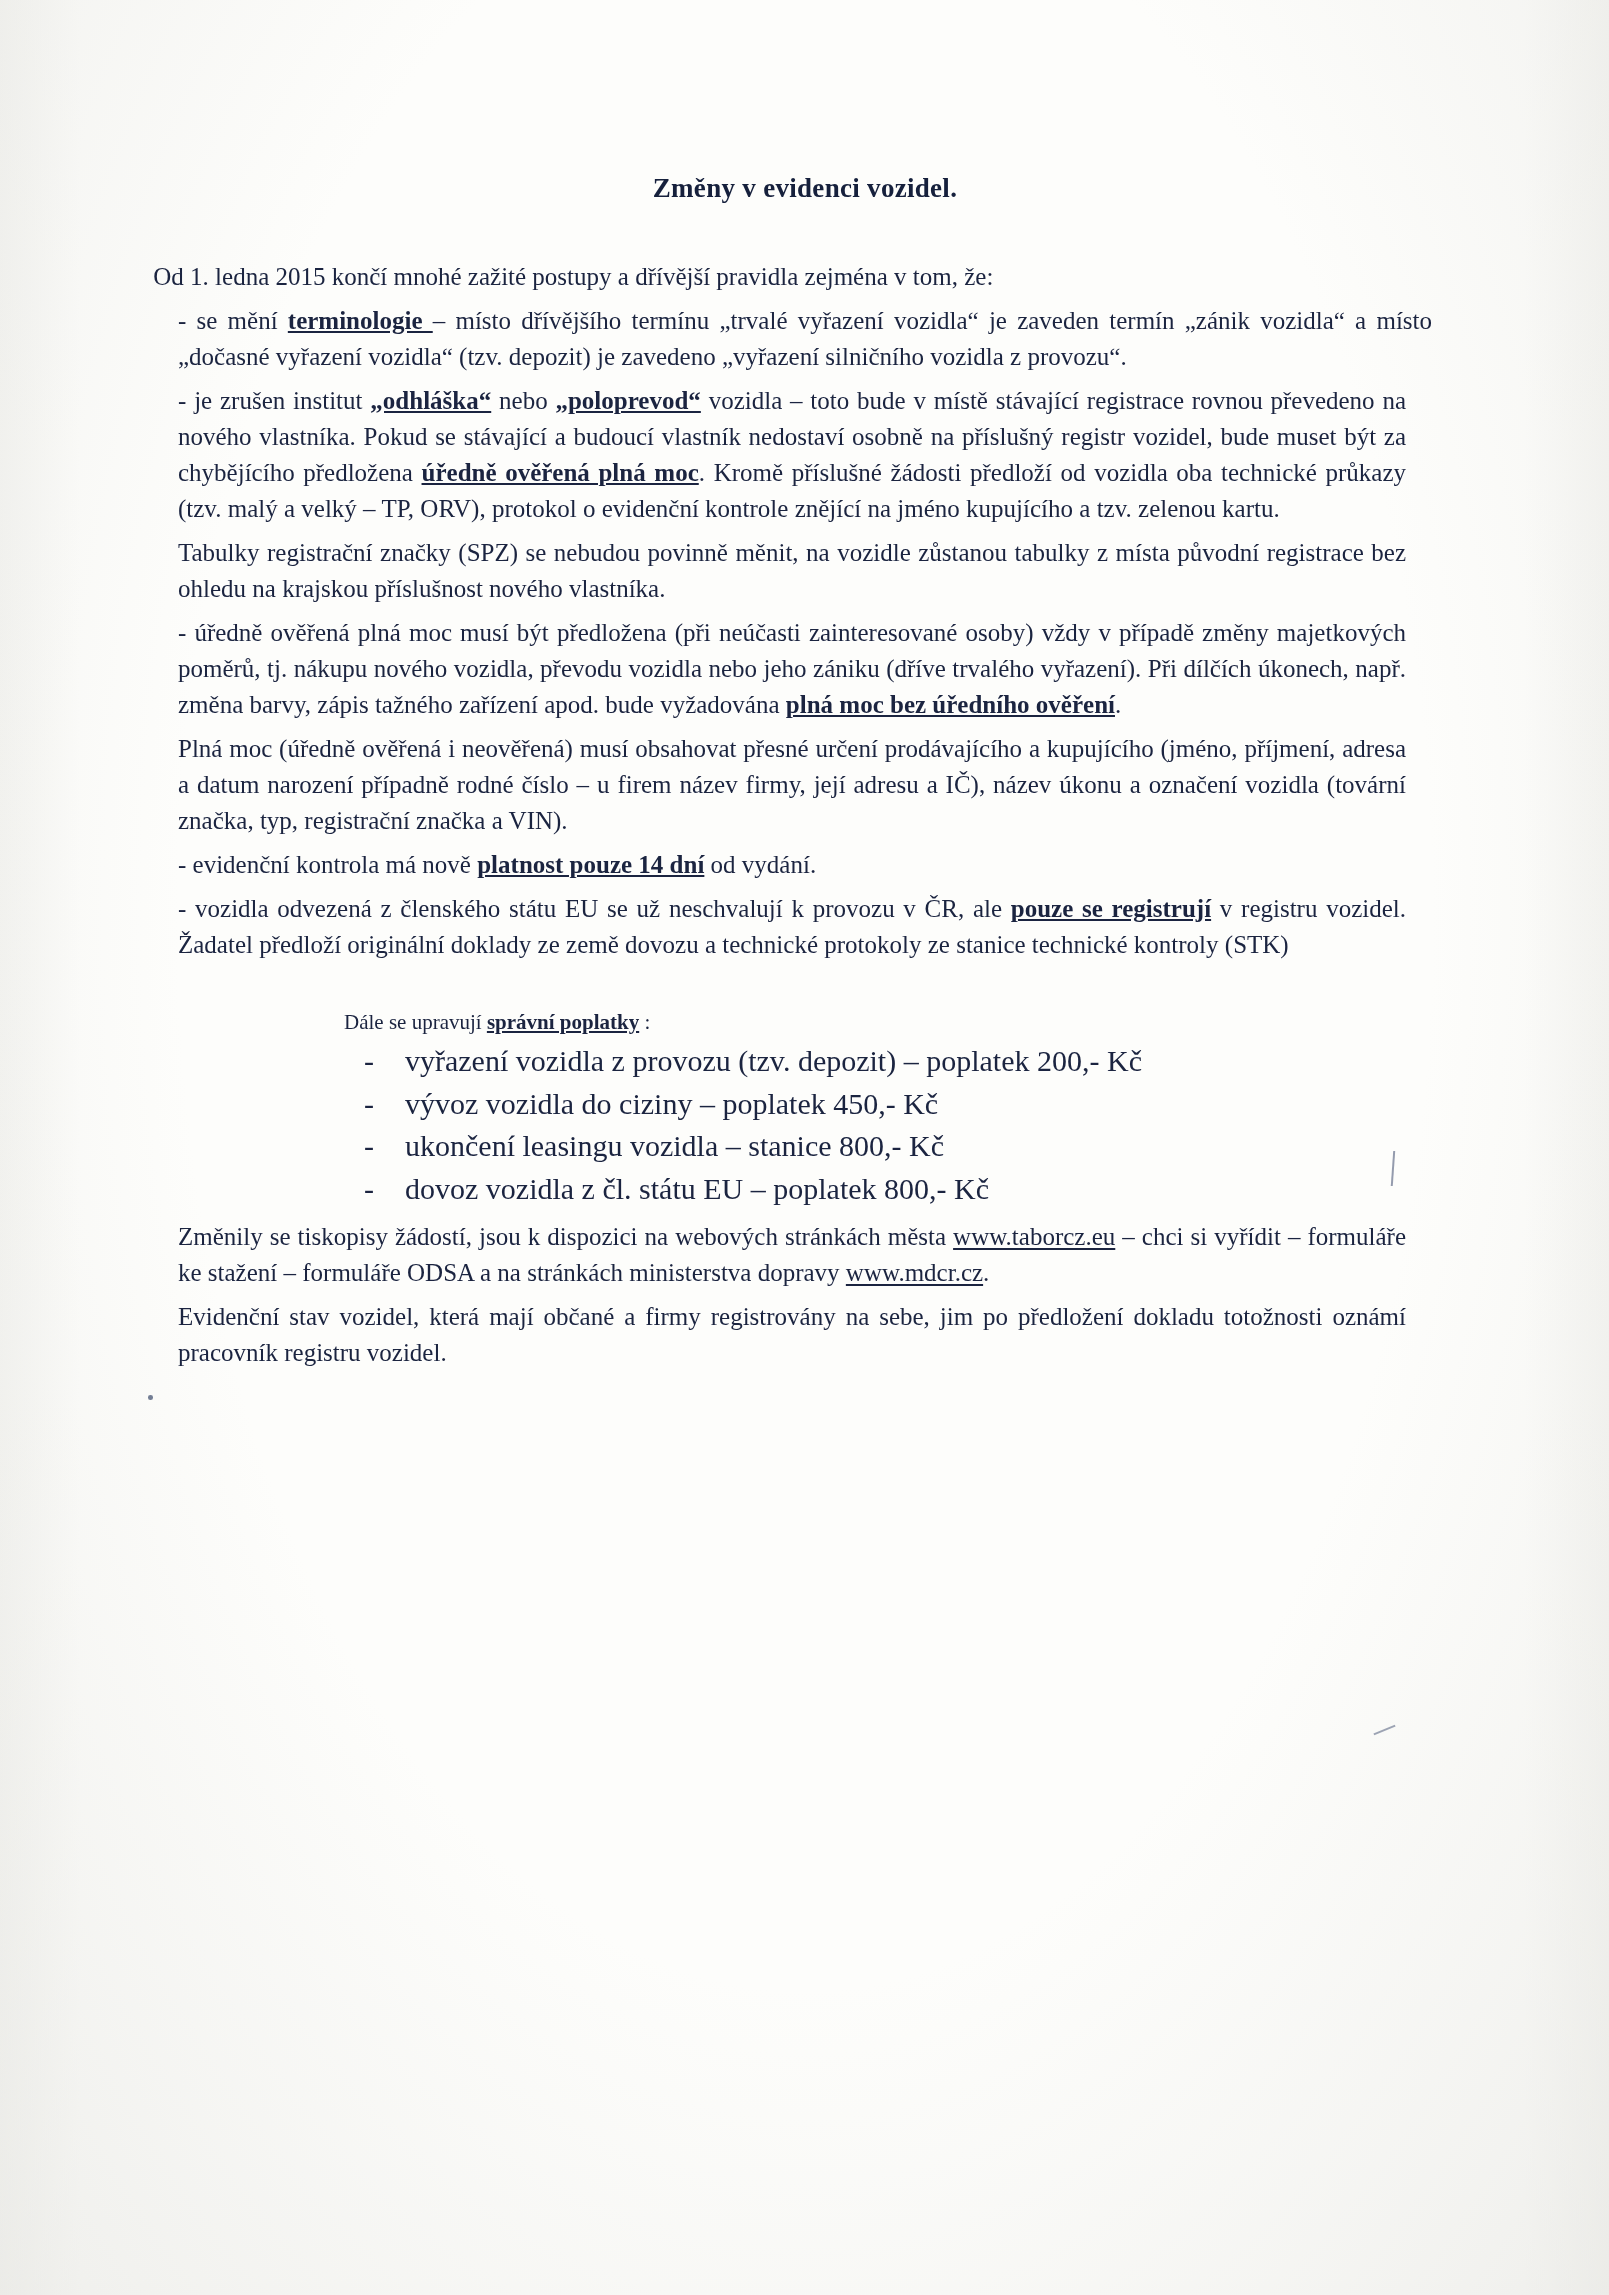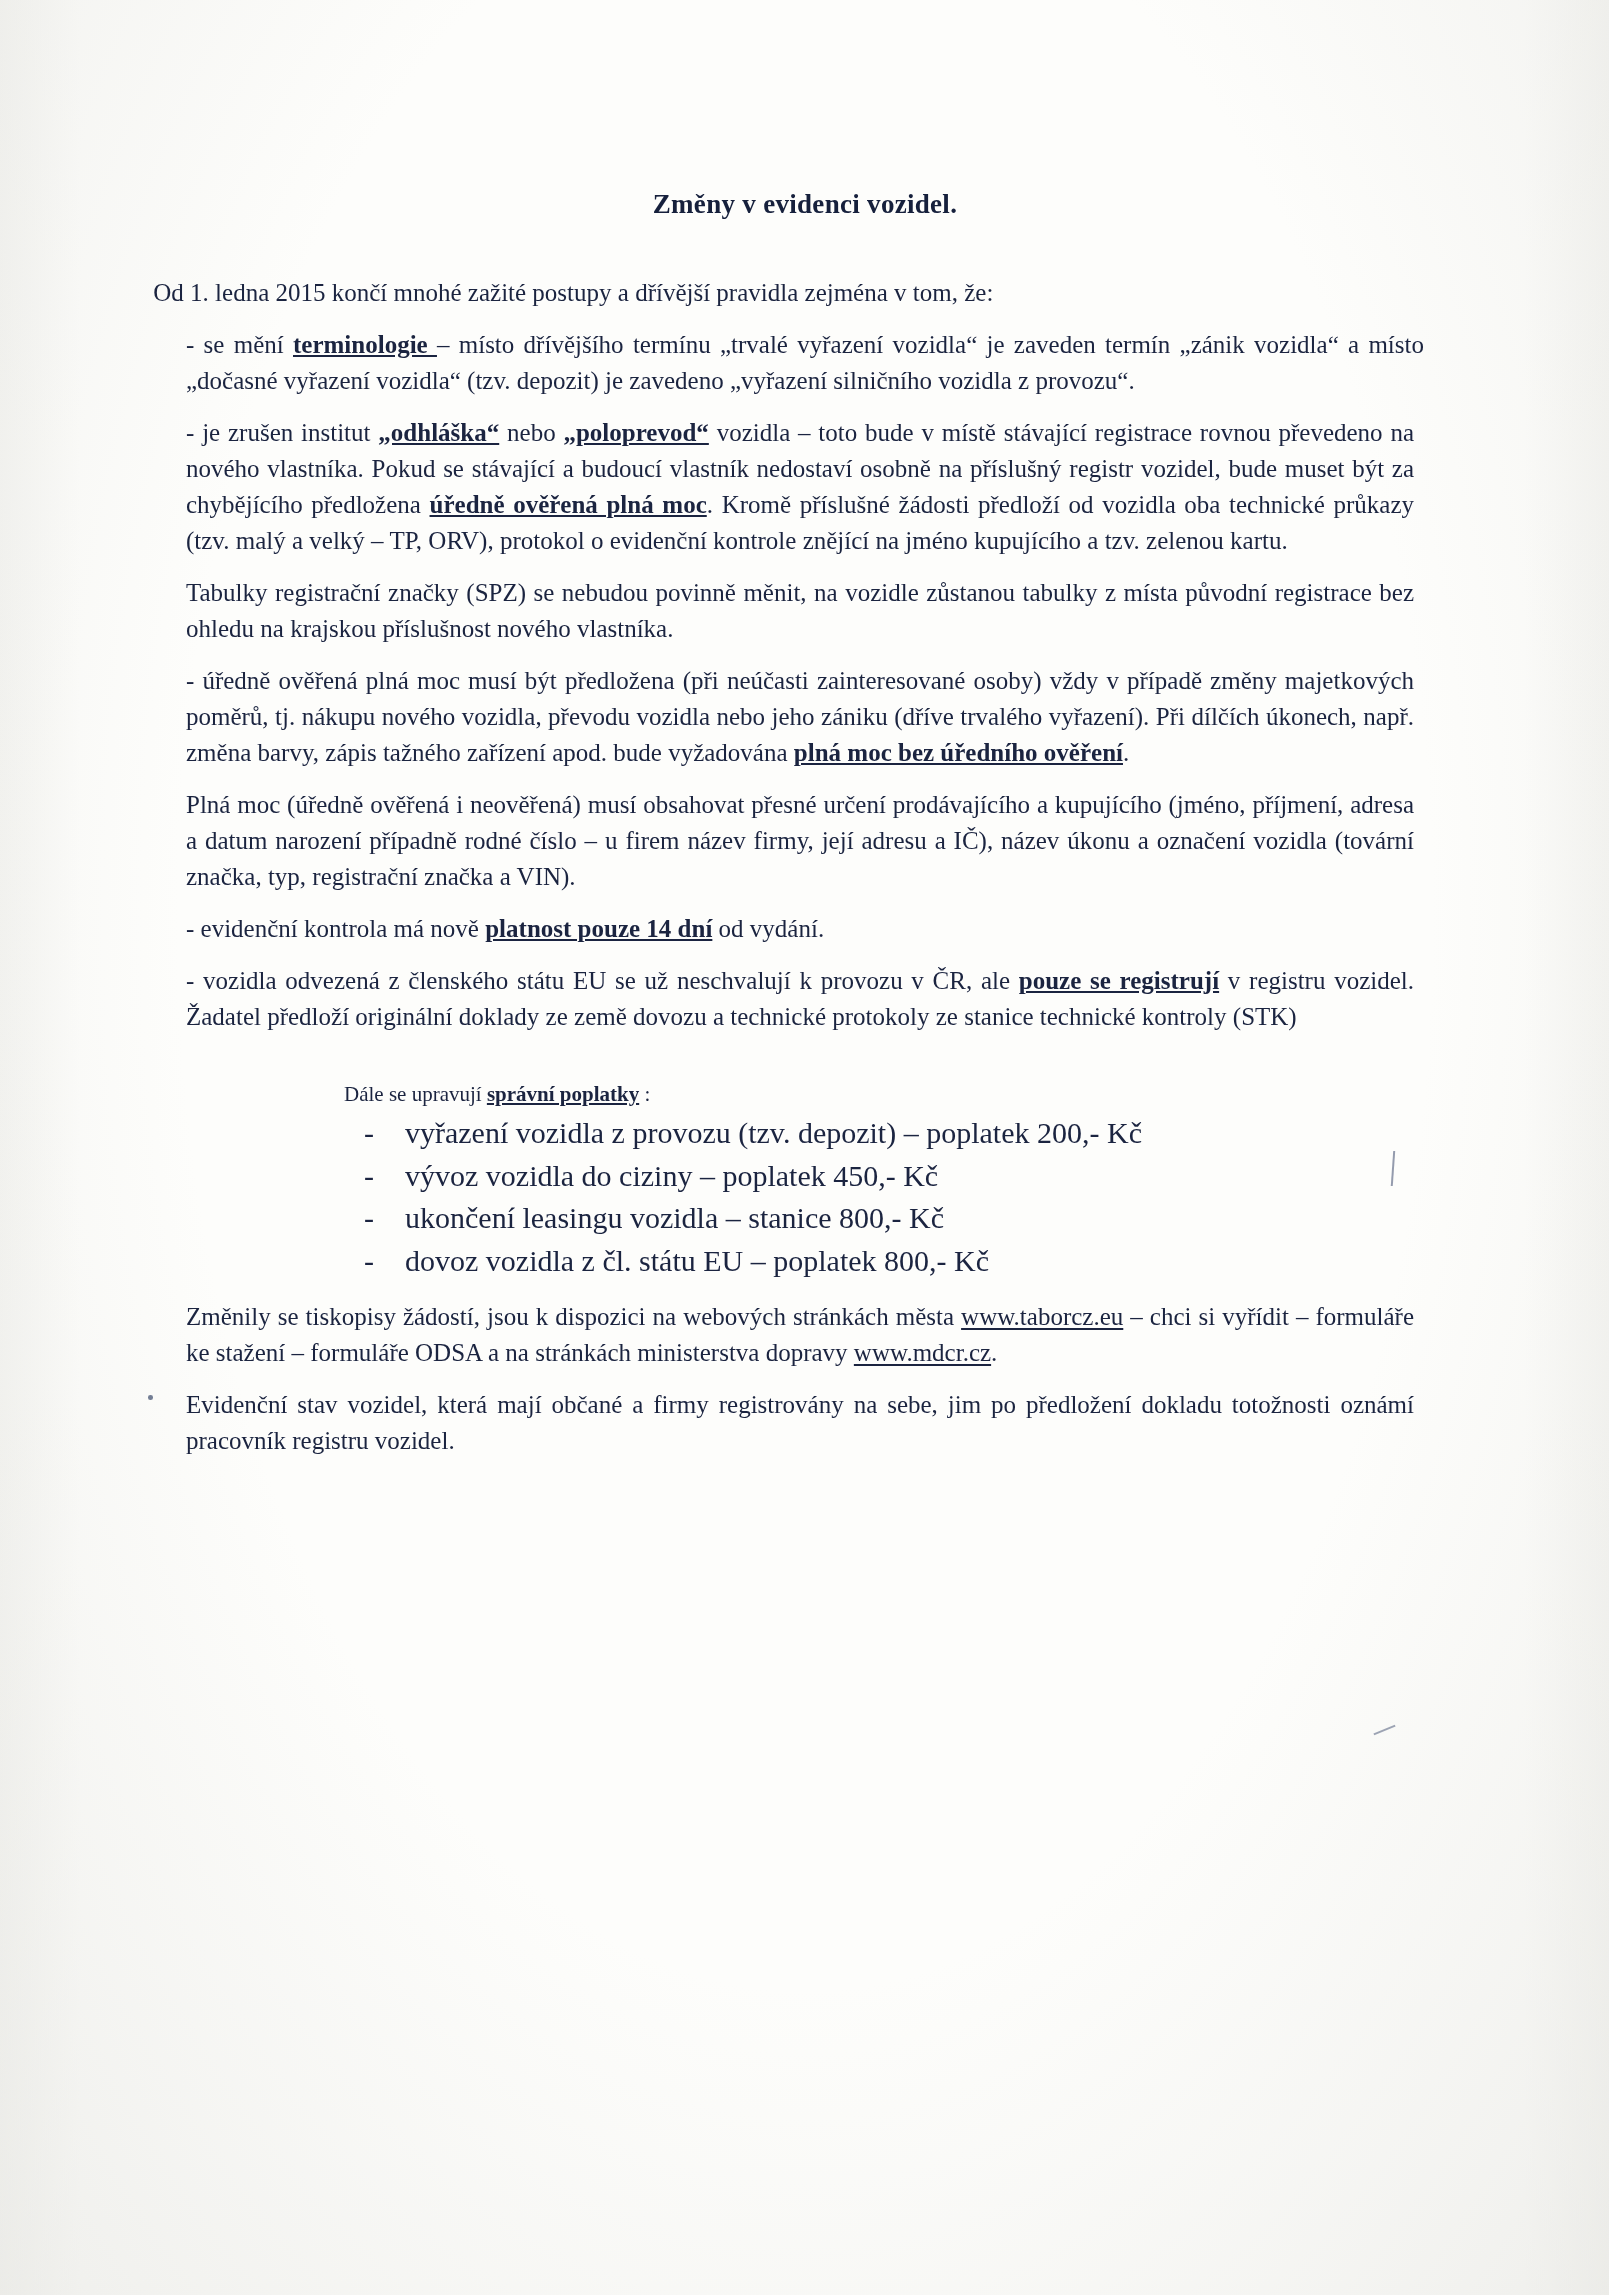--- a/index.html
+++ b/index.html
@@ -24,35 +24,35 @@
     position: absolute;
     inset: 0;
     background:
       radial-gradient(ellipse at 50% 40%, rgba(255,255,255,0) 55%, rgba(228,228,224,0.55) 100%),
       linear-gradient(90deg, rgba(236,236,232,0.5) 0px, rgba(255,255,255,0) 80px, rgba(255,255,255,0) 1524px, rgba(236,236,232,0.5) 1610px);
     pointer-events: none;
   }
   .content {
     position: absolute;
     left: 170px;
-    top: 17px;
+    top: 1px;
     width: 1270px;
   }
   h1.doc-title {
     font-size: 27px;
     font-weight: bold;
     text-align: center;
     margin: 172px 0 0 0;
     letter-spacing: 0.3px;
     color: #16203c;
   }
   p.para {
     font-size: 25px;
     line-height: 1.44;
-    margin: 16px;
+    margin: 8px;
     text-align: justify;
     color: #1b2440;
   }
   p.lead {
     text-align: left;
     margin-top: 55px;
     margin-left: -16.7px;
   }
   .block {
     margin-top: 31px;

